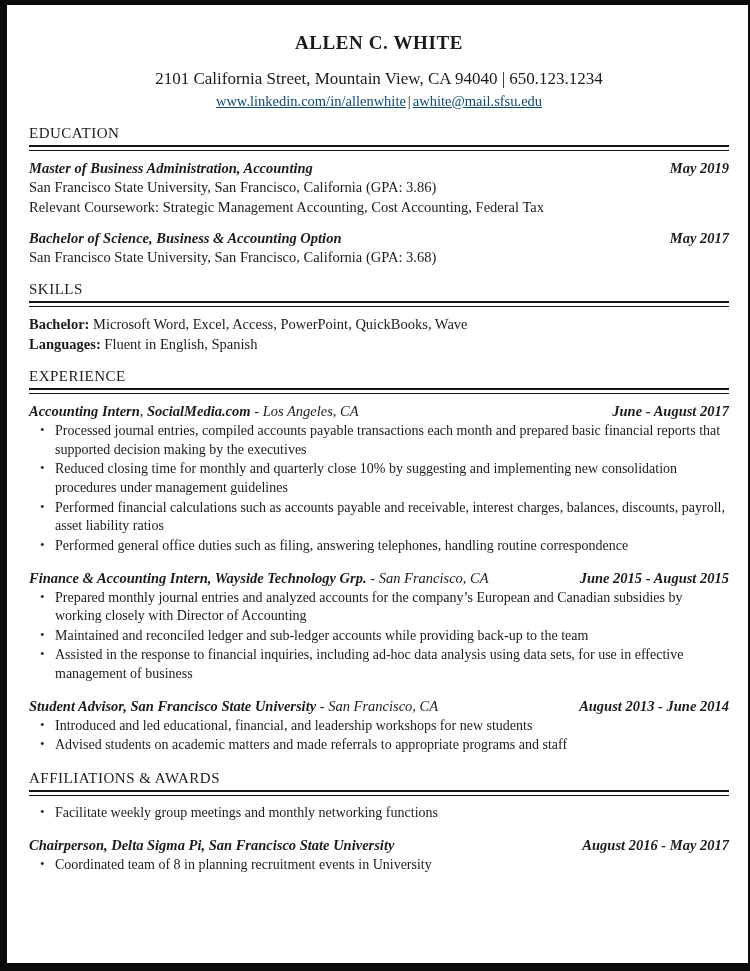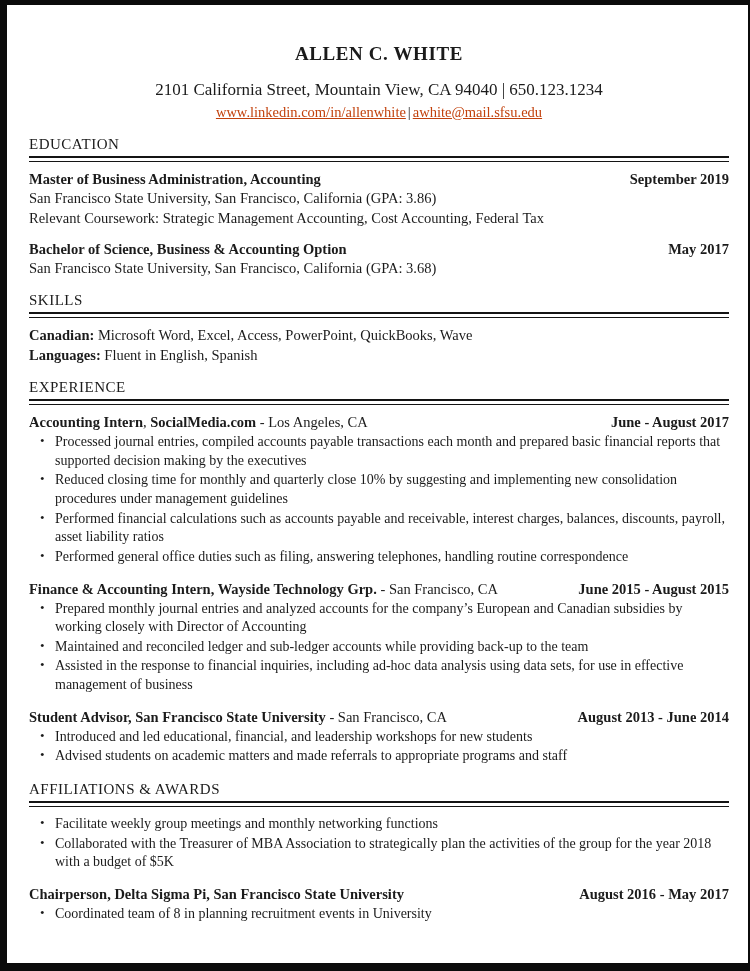--- a/index.html
+++ b/index.html
@@ -24,21 +24,21 @@
     background: #ffffff;
     border-top: 5px solid #0b0b0b;
     border-bottom: 8px solid #0b0b0b;
     border-left: 7px solid #0b0b0b;
     border-right: 2px solid #0b0b0b;
   }
   .sheet {
     box-sizing: border-box;
     width: 100%;
     height: 100%;
-    padding: 29px 19px 0 22px;
+    padding: 18px 19px 0 22px;
     background: #ffffff;
   }
 
   
   .doc-header {
     text-align: center;
   }
   .cand-name {
     font-size: 19px;
     font-weight: bold;
@@ -50,21 +50,21 @@
     font-size: 17px;
     margin-top: 13px;
     line-height: 1.35;
   }
   .links-line {
     font-size: 14.5px;
     margin-top: 1px;
     line-height: 1.35;
   }
   .hyperlink {
-    color: #c2410c;
+    color: #0c4a6e;
     text-decoration: underline;
   }
   .sep {
     color: #1b1b1b;
     padding: 0 2px;
   }
 
   
   .section {
     margin-top: 14px;
@@ -90,20 +90,21 @@
   .entry + .entry {
     margin-top: 13px;
   }
   .entry-head {
     display: flex;
     align-items: baseline;
     justify-content: space-between;
     font-size: 14.5px;
     line-height: 1.32;
     gap: 18px;
+    font-style: italic;
   }
   .entry-head .left {
     flex: 1 1 auto;
   }
   .entry-head .right {
     flex: 0 0 auto;
     font-weight: bold;
     white-space: nowrap;
   }
   .b { font-weight: bold; }
@@ -163,21 +164,21 @@
     </div>
 
     <div class="section education">
       <div class="section-title">EDUCATION</div>
       <div class="rule"></div>
 
       <div class="edu-block">
         <div class="entry">
           <div class="entry-head">
             <div class="left b">Master of Business Administration, Accounting</div>
-            <div class="right">September 2019</div>
+            <div class="right">May 2019</div>
           </div>
           <div class="entry-sub">San Francisco State University, San Francisco, California (GPA: 3.86)</div>
           <div class="entry-sub">Relevant Coursework: Strategic Management Accounting, Cost Accounting, Federal Tax</div>
         </div>
 
         <div class="entry">
           <div class="entry-head">
             <div class="left b">Bachelor of Science, Business &amp; Accounting Option</div>
             <div class="right">May 2017</div>
           </div>
@@ -185,21 +186,21 @@
         </div>
       </div>
     </div>
 
     <div class="section skills-section">
       <div class="section-title">SKILLS</div>
       <div class="rule"></div>
 
       <div class="skills-block">
         <div class="skill-row">
-          <span class="b">Canadian:</span>
+          <span class="b">Bachelor:</span>
           <span>Microsoft Word, Excel, Access, PowerPoint, QuickBooks, Wave</span>
         </div>
         <div class="skill-row">
           <span class="b">Languages:</span>
           <span>Fluent in English, Spanish</span>
         </div>
       </div>
     </div>
 
     <div class="section experience">
@@ -243,21 +244,20 @@
       </div>
     </div>
 
     <div class="section affiliations">
       <div class="section-title">AFFILIATIONS &amp; AWARDS</div>
       <div class="rule"></div>
 
       <div class="entry">
         <ul class="bullets">
           <li>Facilitate weekly group meetings and monthly networking functions</li>
-          <li>Collaborated with the Treasurer of MBA Association to strategically plan the activities of the group for the year 2018 with a budget of $5K</li>
         </ul>
       </div>
 
       <div class="entry">
         <div class="entry-head">
           <div class="left b">Chairperson, Delta Sigma Pi, San Francisco State University</div>
           <div class="right">August 2016 - May 2017</div>
         </div>
         <ul class="bullets">
           <li>Coordinated team of 8 in planning recruitment events in University</li>

